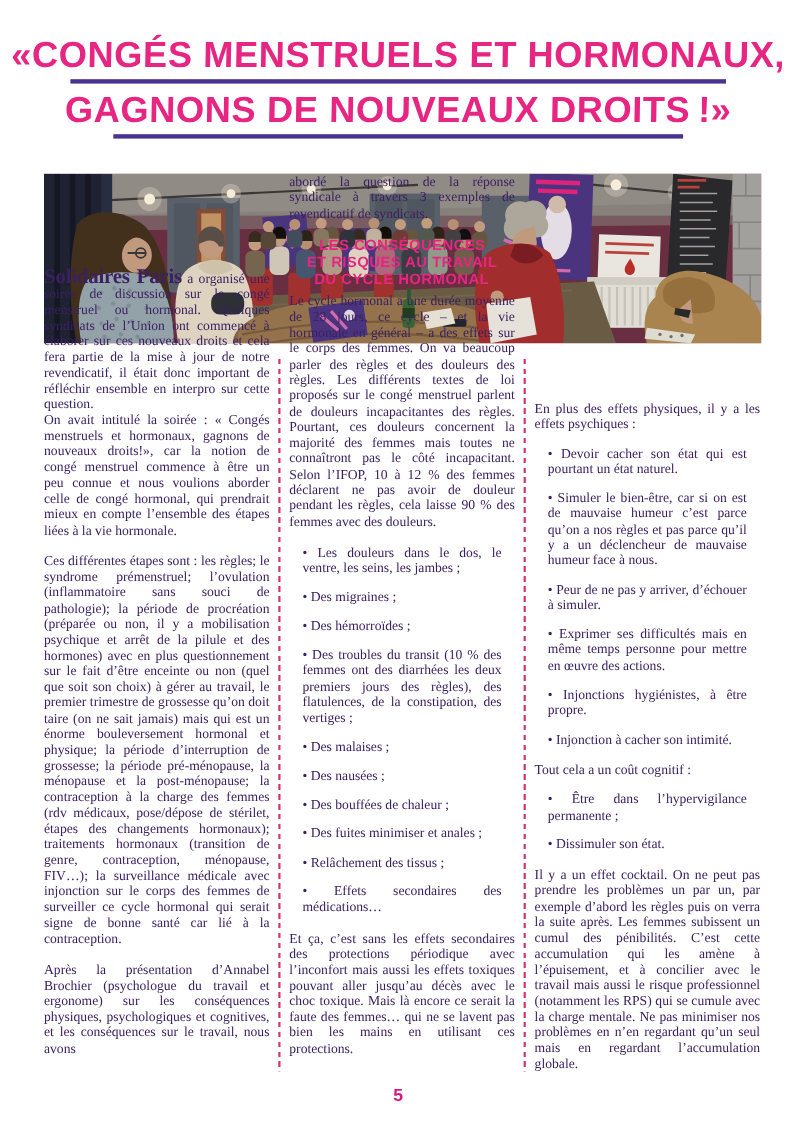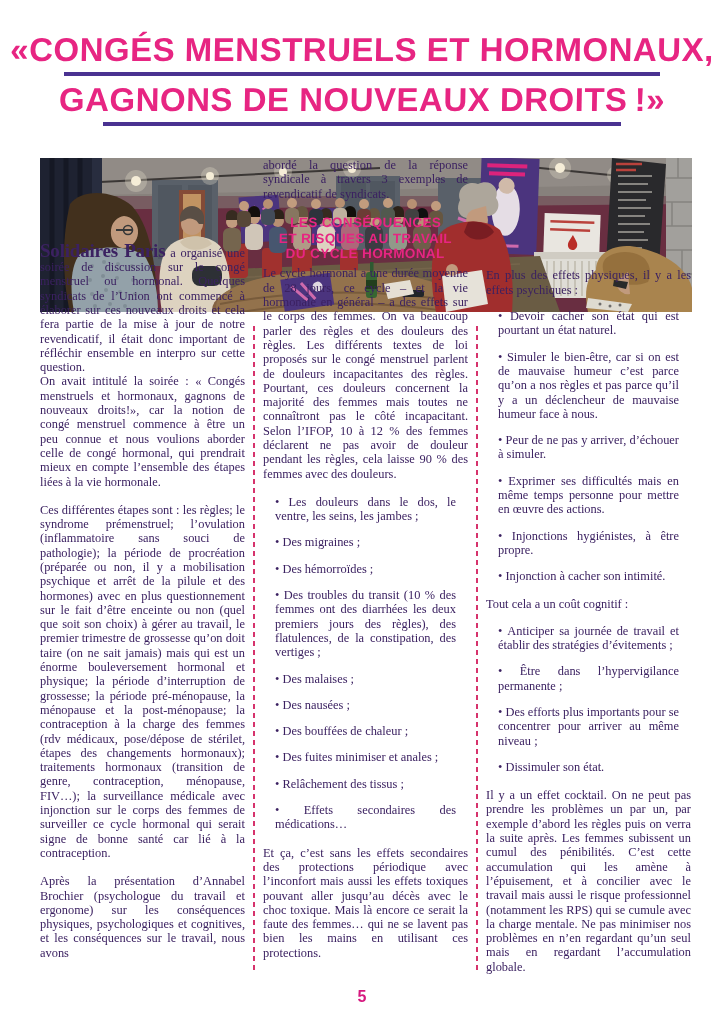--- a/index.html
+++ b/index.html
@@ -326,23 +326,21 @@
 
     <section class="col">
       <p class="nogap">En plus des effets physiques, il y a les effets psychiques :</p>
       <p class="bullet">Devoir cacher son état qui est pourtant un état naturel.</p>
       <p class="bullet">Simuler le bien-être, car si on est de mauvaise humeur c’est parce qu’on a nos règles et pas parce qu’il y a un déclencheur de mauvaise humeur face à nous.</p>
       <p class="bullet">Peur de ne pas y arriver, d’échouer à simuler.</p>
       <p class="bullet">Exprimer ses difficultés mais en même temps personne pour mettre en œuvre des actions.</p>
       <p class="bullet">Injonctions hygiénistes, à être propre.</p>
       <p class="bullet last">Injonction à cacher son intimité.</p>
       <p class="nogap">Tout cela a un coût cognitif :</p>
-      <p class="bullet">Anticiper sa journée de travail et établir des stratégies d’évitements ;</p>
       <p class="bullet">Être dans l’hypervigilance permanente ;</p>
-      <p class="bullet">Des efforts plus importants pour se concentrer pour arriver au même niveau ;</p>
       <p class="bullet last">Dissimuler son état.</p>
       <p class="nogap">Il y a un effet cocktail. On ne peut pas prendre les problèmes un par un, par exemple d’abord les règles puis on verra la suite après. Les femmes subissent un cumul des pénibilités. C’est cette accumulation qui les amène à l’épuisement, et à concilier avec le travail mais aussi le risque professionnel (notamment les RPS) qui se cumule avec la charge mentale. Ne pas minimiser nos problèmes en n’en regardant qu’un seul mais en regardant l’accumulation globale.</p>
 
     </section>
 
   </main>
 
   <footer class="page-num">
     <span>5</span>
   </footer>

